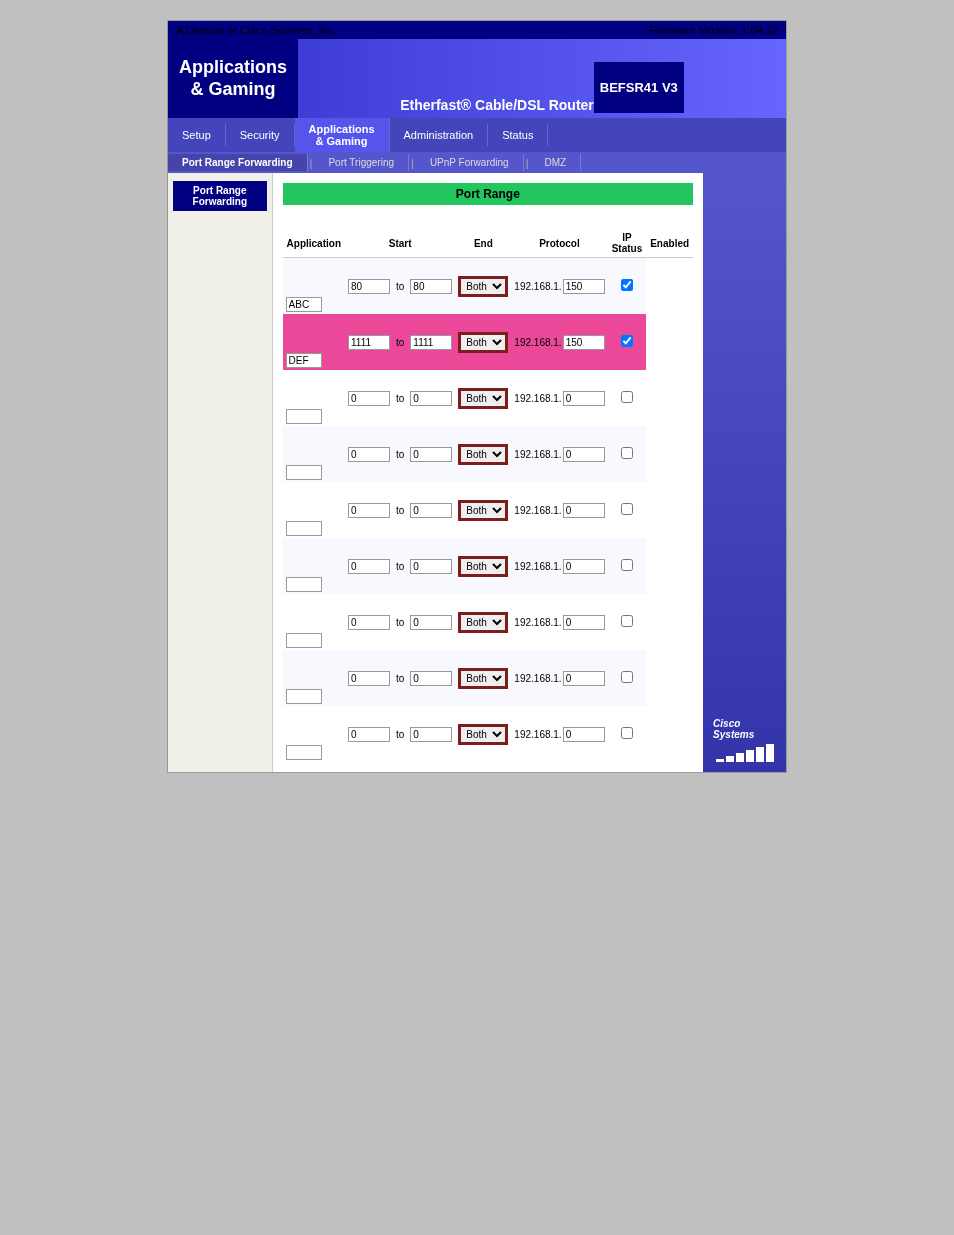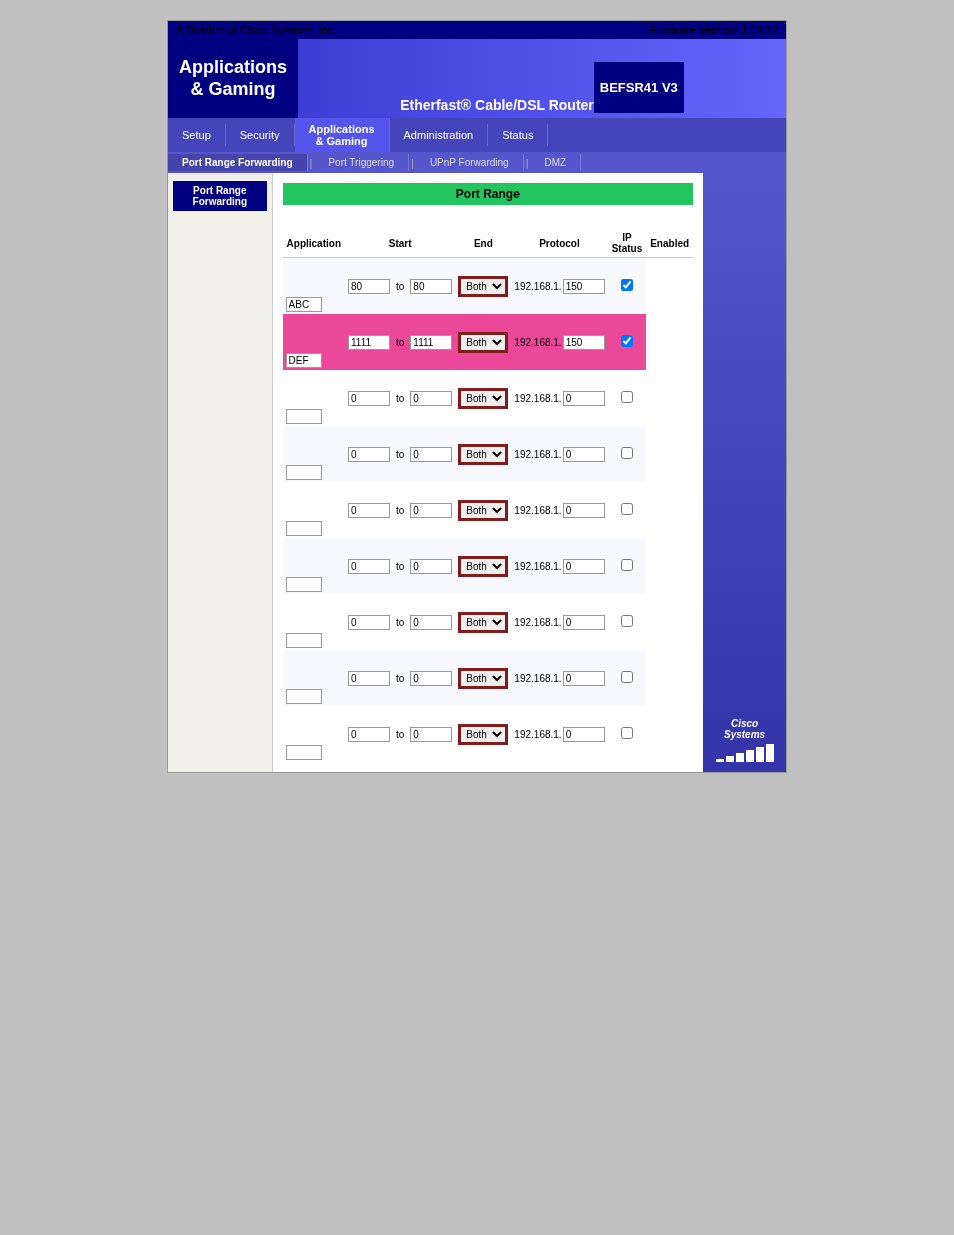--- a/index.html
+++ b/index.html
@@ -130,21 +130,21 @@
     .right-sidebar {
       width: 100px;
       background: linear-gradient(to bottom, #5555cc, #3333aa);
       display: flex;
       flex-direction: column;
       justify-content: flex-end;
       align-items: center;
       padding: 10px;
     }
     .cisco-logo {
-      text-align: center;
+      text-align: left;
     }
     .cisco-text {
       color: #fff;
       font-size: 10px;
       font-style: italic;
       font-weight: bold;
     }
     .cisco-bars {
       display: flex;
       align-items: flex-end;

